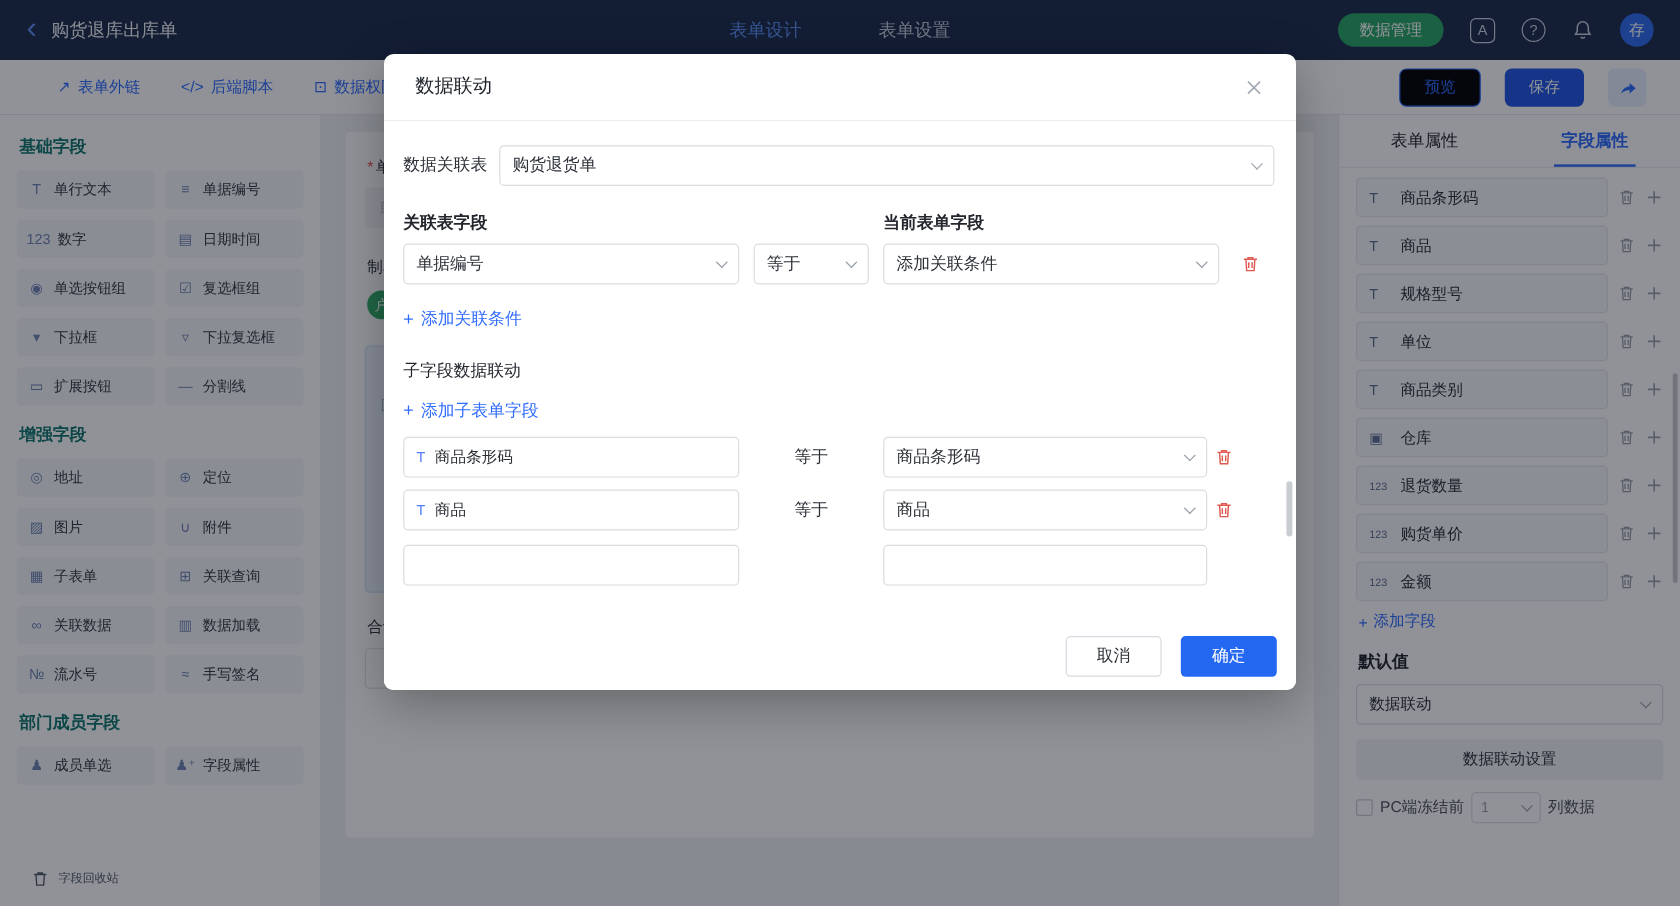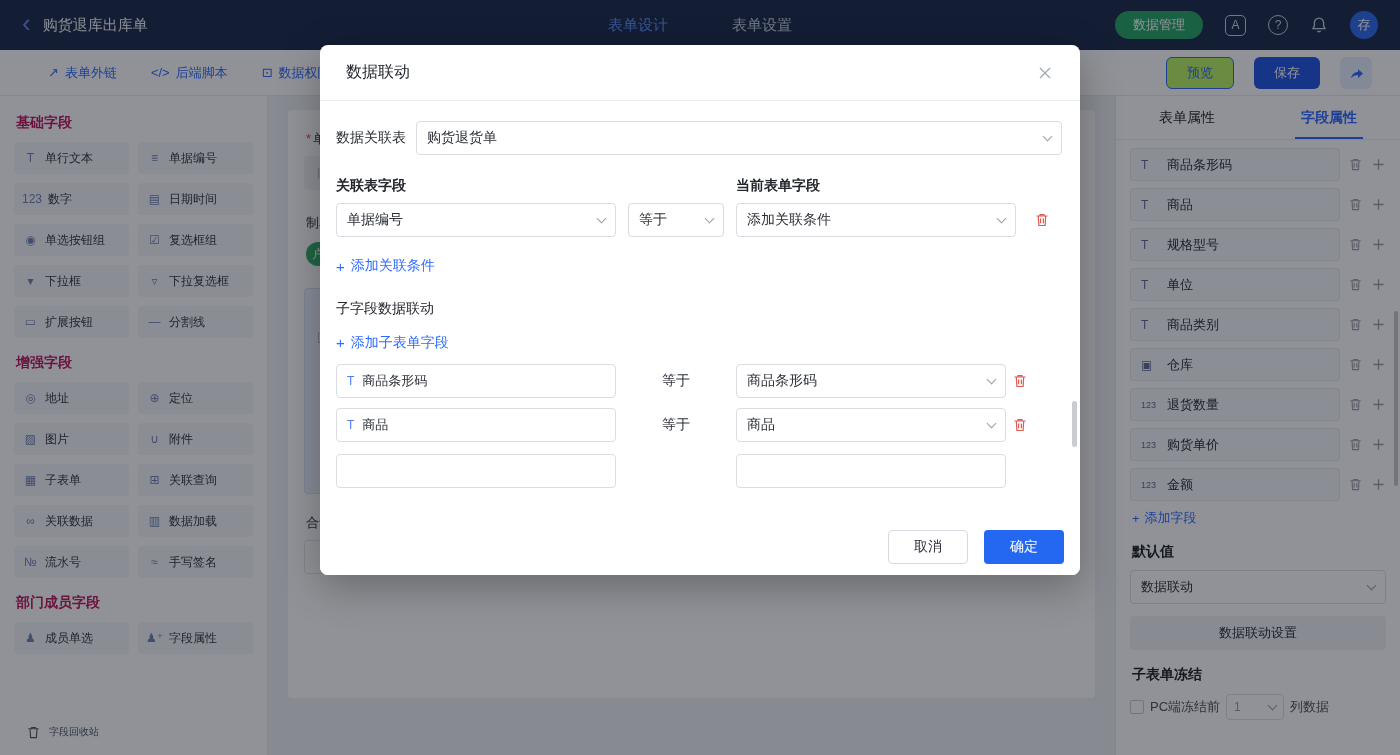--- a/index.html
+++ b/index.html
@@ -26,32 +26,32 @@
   .avatar { width:28px; height:28px; border-radius:50%; background:#2f6cf0; color:#fff; font-size:13px;
             display:flex; align-items:center; justify-content:center; cursor:pointer; }
 
   
   .subbar { position:absolute; top:50px; left:0; right:0; height:46px; background:#fff;
             border-bottom:1px solid #e7e9ee; display:flex; align-items:center;
             justify-content:space-between; padding:0 28px 0 48px; }
   .sb-left { display:flex; gap:34px; }
   .sb-link { display:flex; align-items:center; gap:6px; color:#2f6bff; font-size:13px; cursor:pointer; }
   .sb-right { display:flex; align-items:center; gap:20px; }
-  .btn-outline { height:32px; padding:0 20px; border:1px solid #2f6bff; color:#2f6bff; background:#bef264;
+  .btn-outline { height:32px; padding:0 20px; border:1px solid #2f6bff; color:#2f6bff; background:#000000;
                  border-radius:6px; font-size:13px; cursor:pointer; }
   .btn-primary { height:32px; padding:0 20px; background:#2257e5; color:#fff; border:none;
                  border-radius:6px; font-size:13px; cursor:pointer; }
   .share-btn { width:32px; height:32px; border-radius:6px; background:#e8efff; color:#2f6bff;
                display:flex; align-items:center; justify-content:center; cursor:pointer; }
   .share-btn svg { width:16px; height:16px; }
 
   
   .palette { position:absolute; top:96px; left:0; bottom:0; width:268px; background:#fff;
              border-right:1px solid #e7e9ee; padding:2px 14px 54px; overflow:hidden; }
-  .pal-title { font-size:14px; font-weight:bold; color:#be185d; margin:16px 2px 10px; }
+  .pal-title { font-size:14px; font-weight:bold; color:#0f766e; margin:16px 2px 10px; }
   .pal-grid { display:grid; grid-template-columns:1fr 1fr; gap:9px; }
   .pal-item { height:32px; background:#f4f6f9; border-radius:4px; display:flex; align-items:center;
               gap:6px; padding:0 4px 0 8px; cursor:pointer; }
   .pal-item .glyph { color:#6f83b5; font-size:12px; min-width:17px; text-align:center; }
   .pal-item .lbl { font-size:12px; color:#33373e; white-space:nowrap; }
   .recycle { position:absolute; left:0; bottom:0; width:100%; height:46px; display:flex;
              align-items:center; gap:8px; padding:0 26px; color:#4e5969; font-size:10px;
              background:#fff; cursor:pointer; }
   .recycle svg { width:15px; height:15px; }
 
@@ -500,21 +500,20 @@
       <div class="add-field">
         <span class="plus">+</span>
         <span>添加字段</span>
       </div>
       <div class="props-label">默认值</div>
       <div class="props-select">
         <span>数据联动</span>
         <span class="chev"></span>
       </div>
       <div class="props-btn">数据联动设置</div>
-      <div class="props-label">子表单冻结</div>
       <div class="freeze-row">
         <span class="checkbox"></span>
         <span>PC端冻结前</span>
         <span class="mini-select">
           <span>1</span>
           <span class="chev"></span>
         </span>
         <span>列数据</span>
       </div>
     </div>

